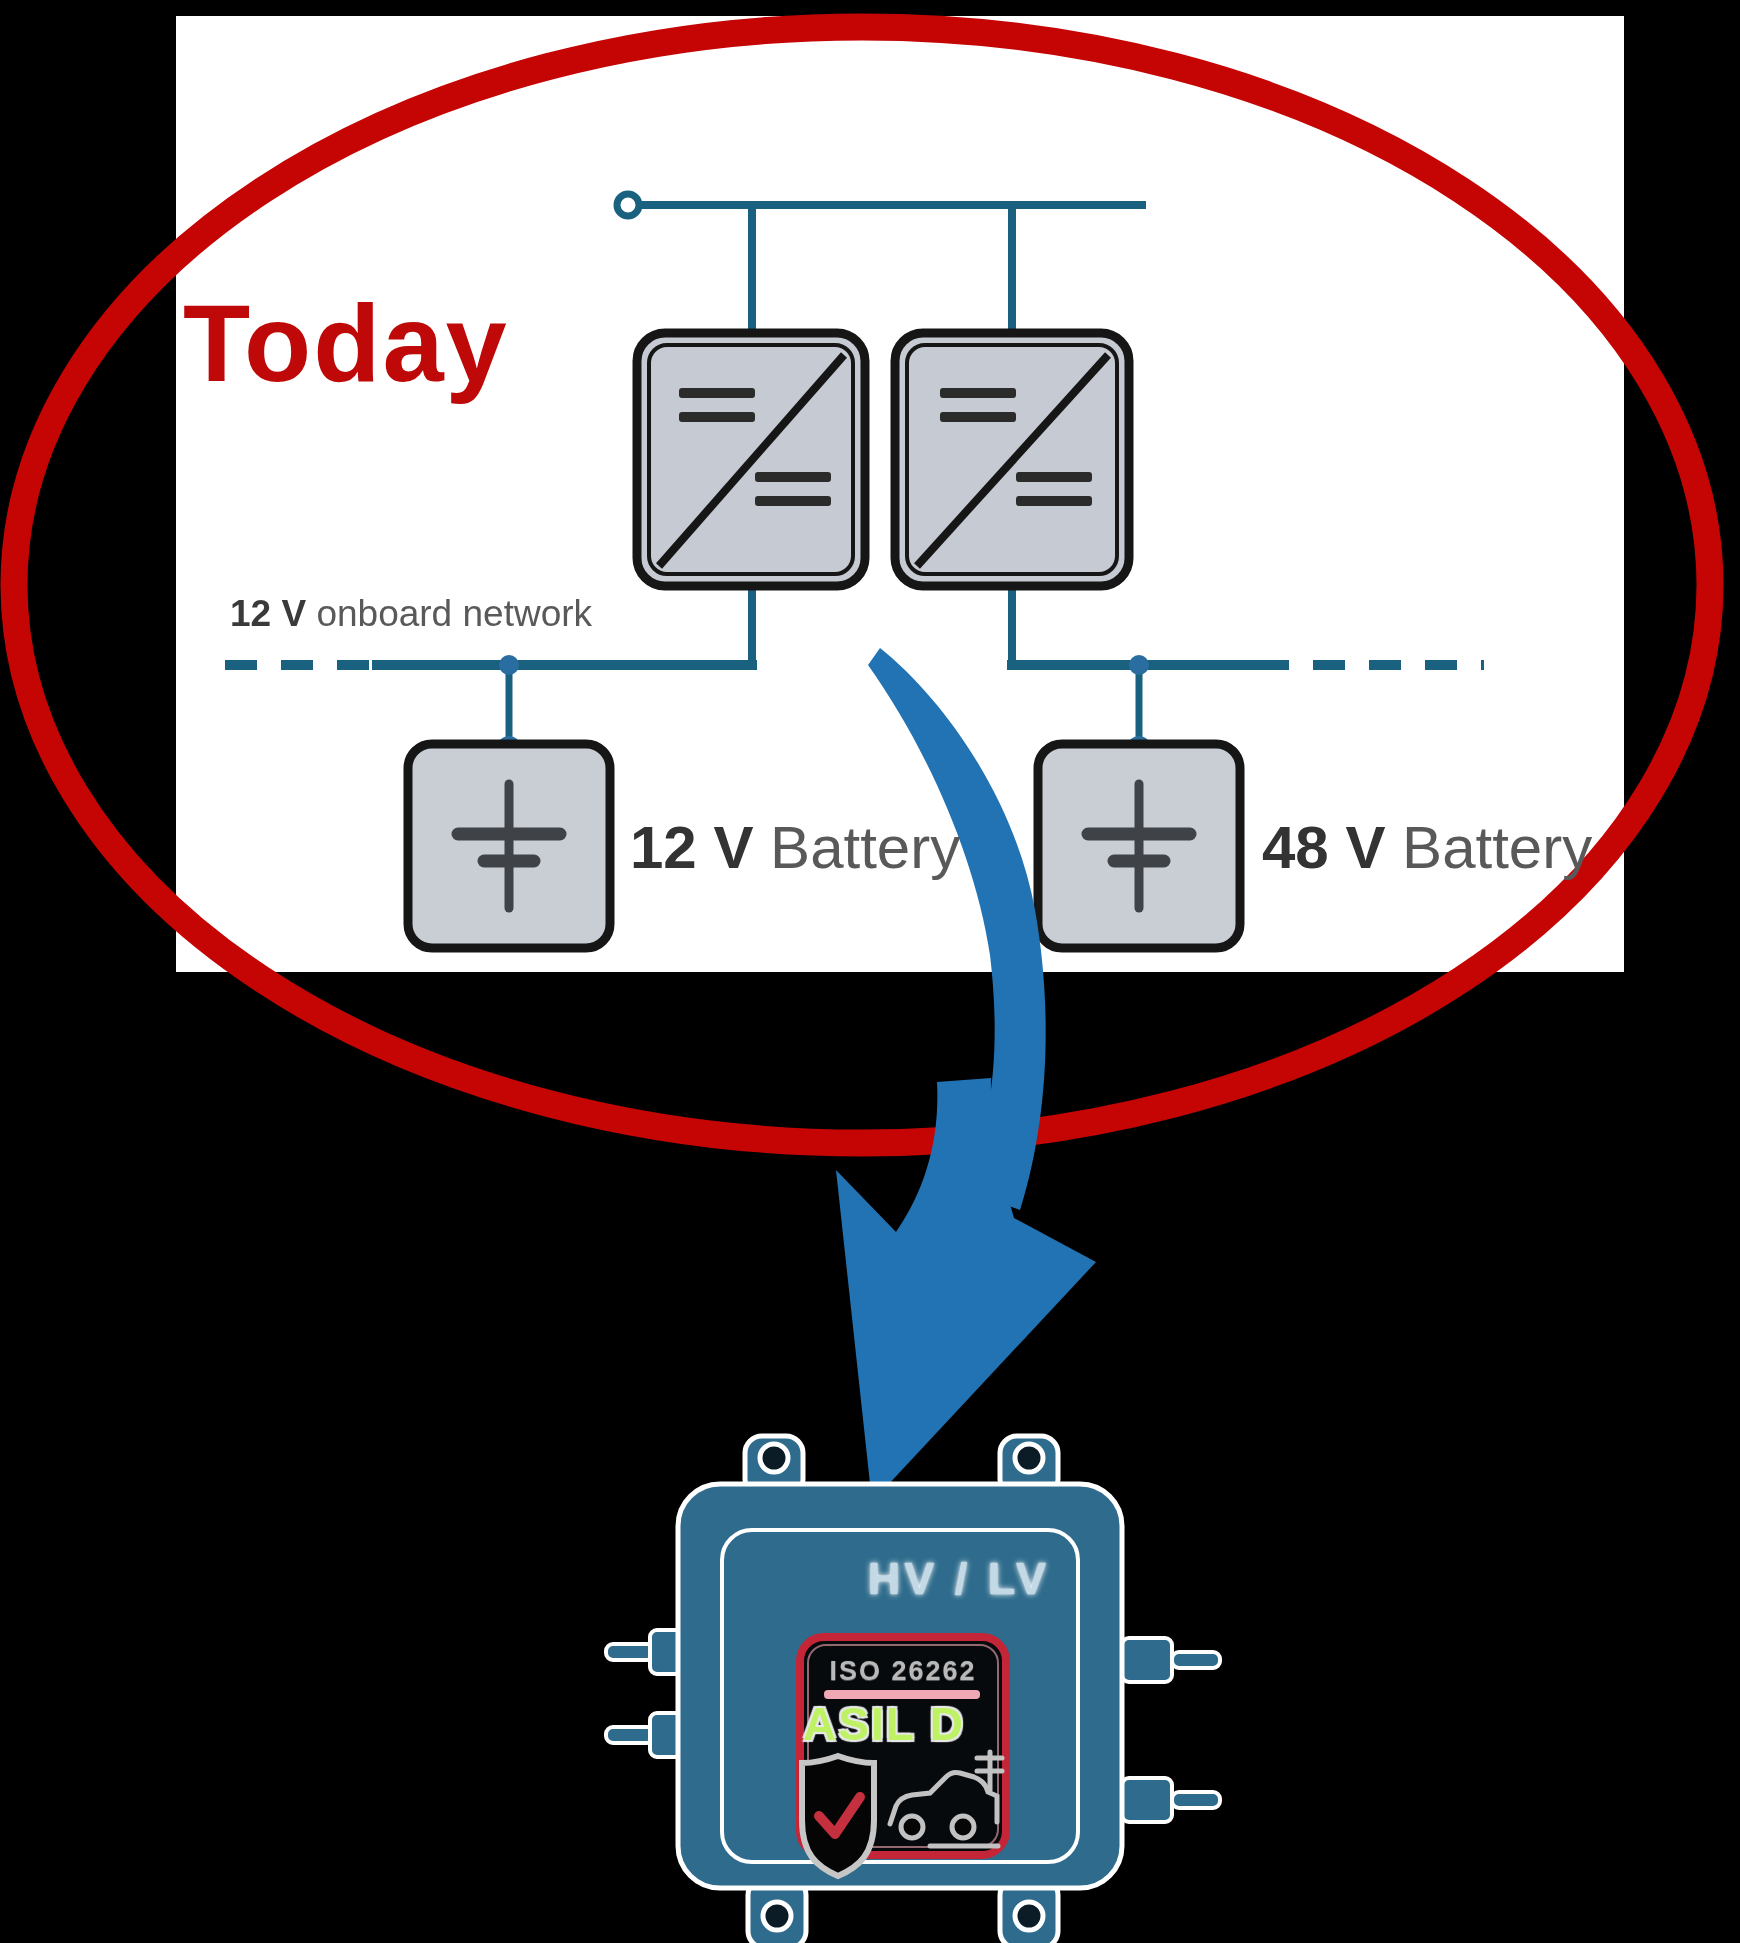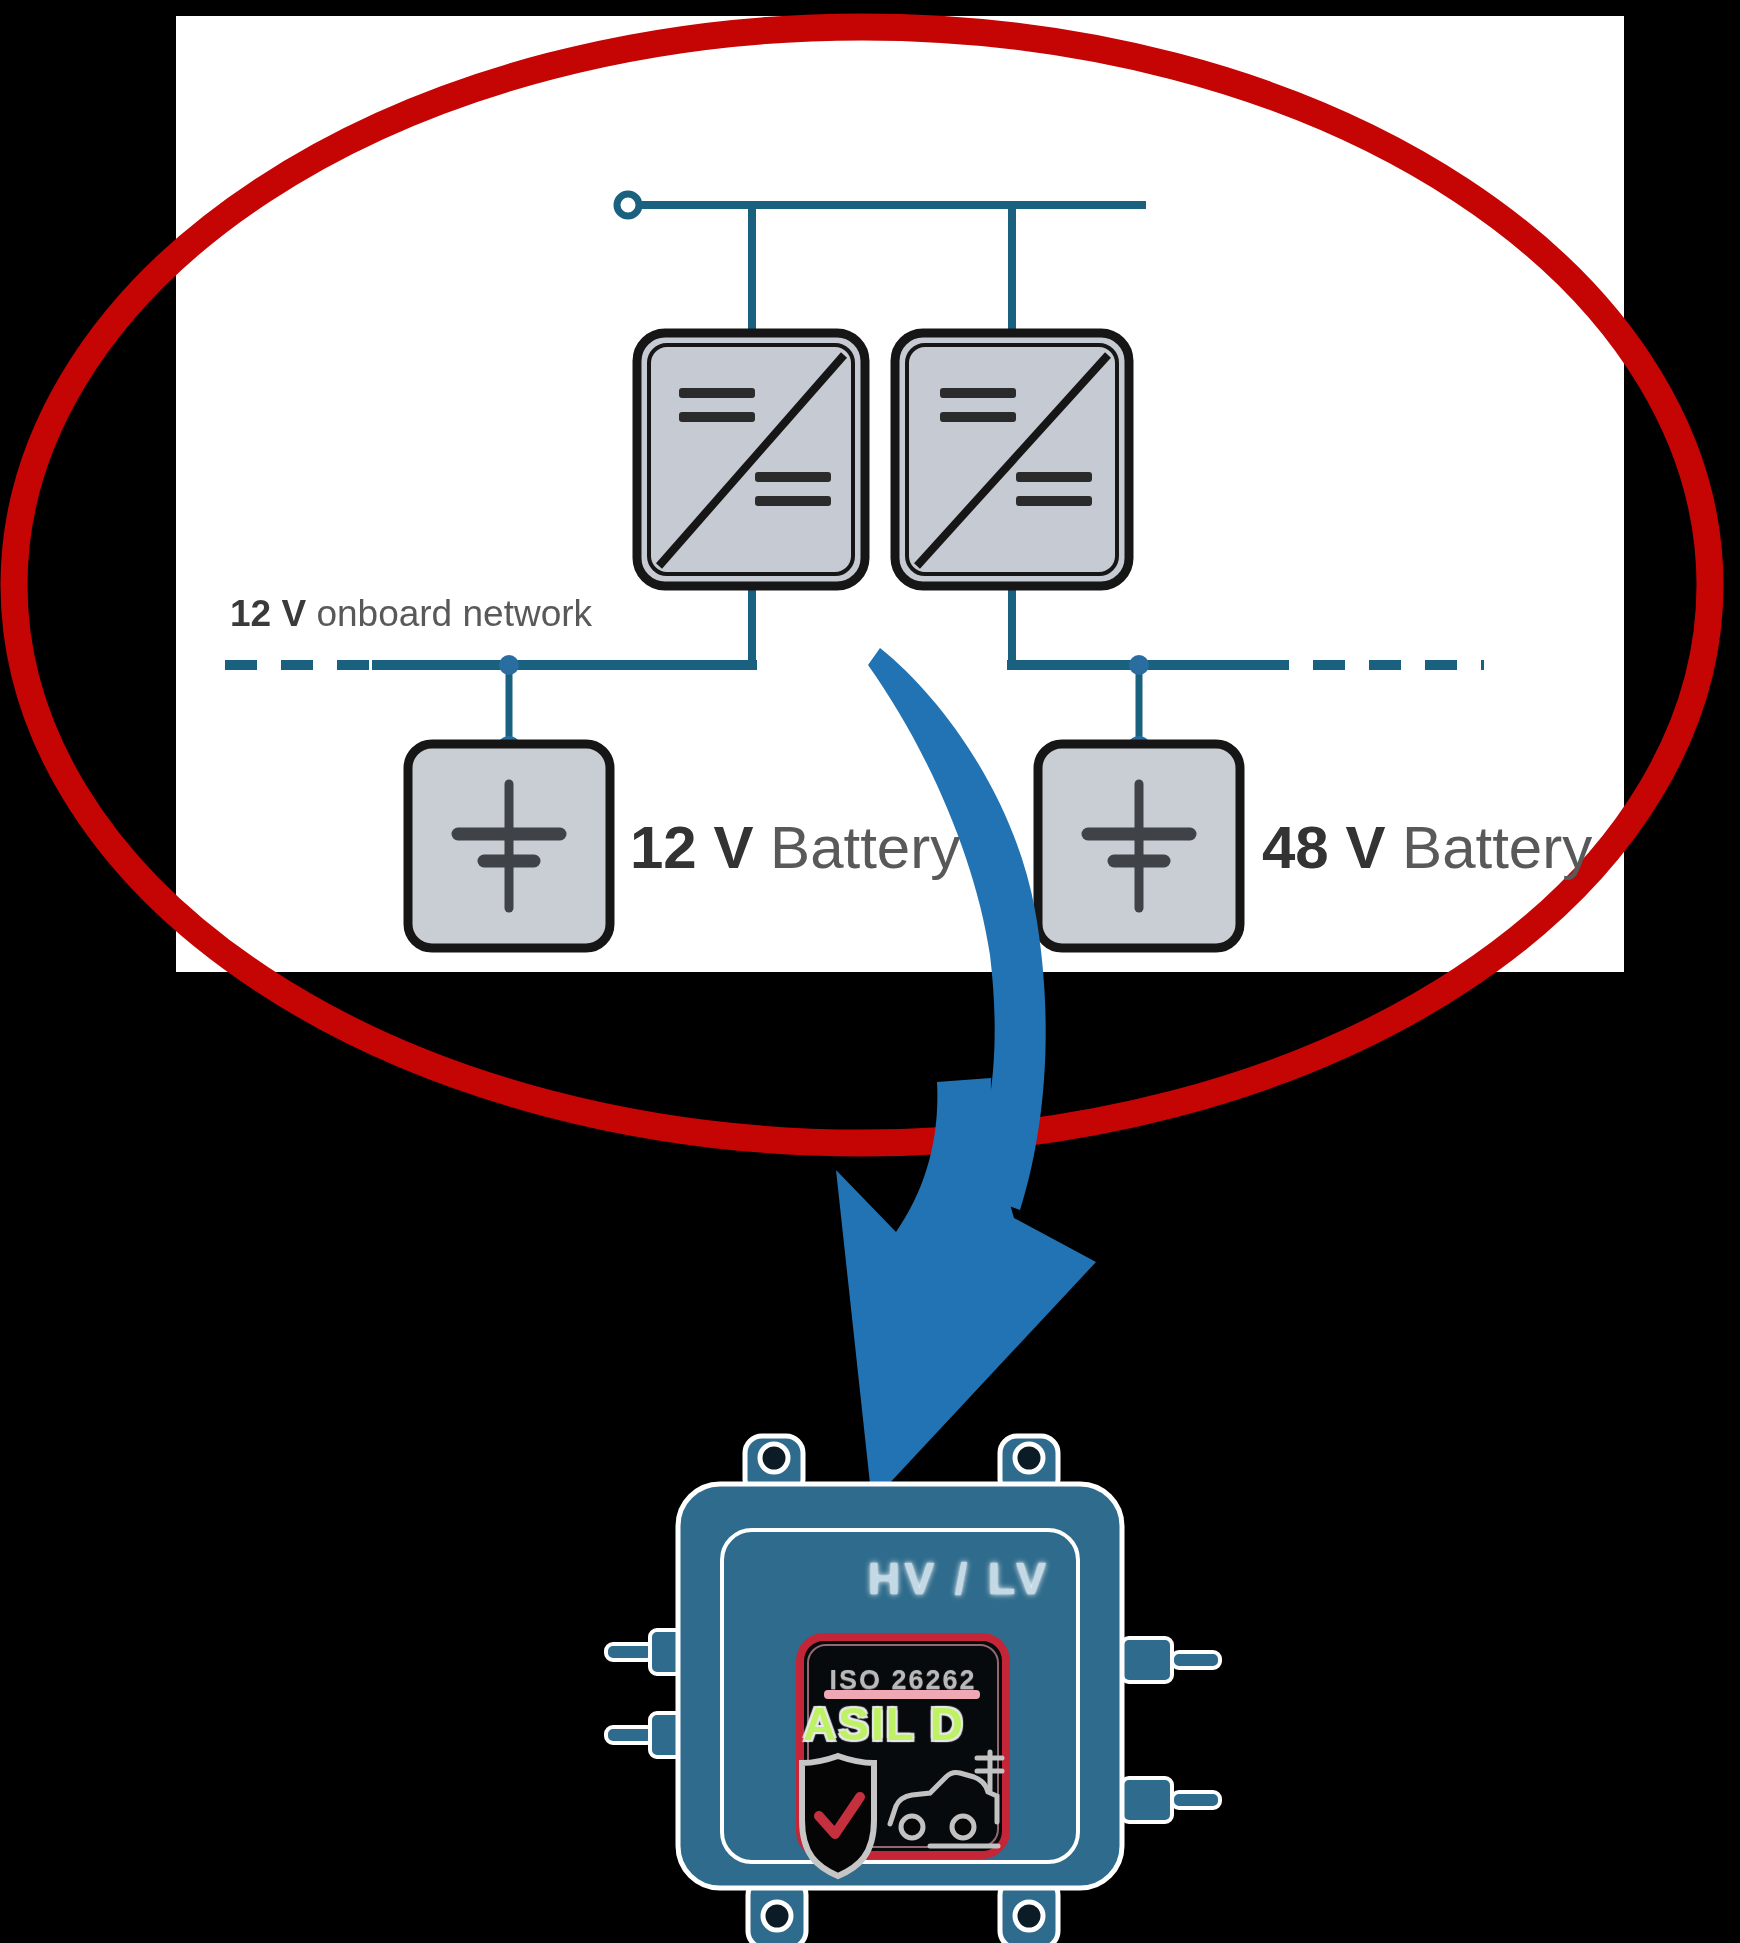--- a/index.html
+++ b/index.html
@@ -15,21 +15,21 @@
   .netlabel .v{font-weight:bold;color:#3a3a3a;}
   #net-left{left:230px;}
   #net-right{left:1020px;width:448px;text-align:right;}
   .batlabel{top:818px;font-size:60px;color:#595959;}
   .batlabel .v{font-weight:bold;color:#333333;}
   #bat-left-label{left:630px;}
   #bat-right-label{left:1262px;}
   #chip-title{left:750px;top:1556px;width:300px;text-align:right;font-size:45px;font-weight:bold;
               color:#c3d9e6;letter-spacing:4px;text-shadow:0 0 6px #ffffff,0 0 2px #ffffff;}
   #iso-standard{left:803px;top:1658px;width:200px;text-align:center;font-size:27px;font-weight:bold;
-              color:#b9b9b9;letter-spacing:2px;text-shadow:0 1px 0 #555,0 0 3px #1a1a1a;margin-top:9px;}
+              color:#b9b9b9;letter-spacing:2px;text-shadow:0 1px 0 #555,0 0 3px #1a1a1a;}
   #iso-underline{left:824px;top:1690px;width:156px;height:9px;background:#f0a9b4;border-radius:4px;}
   #asil-level{left:803px;top:1701px;width:200px;text-align:left;font-size:46px;font-weight:bold;
               color:#bef264;letter-spacing:2px;
               text-shadow:-2px -2px 1px #e8e8e8,2px -2px 1px #e8e8e8,-2px 2px 1px #e8e8e8,2px 2px 1px #e8e8e8;}
 </style>
 </head>
 <body>
 
 <div id="canvas">
 
@@ -178,20 +178,21 @@
       <g fill="none" stroke="#c2c2c2" stroke-width="5" stroke-linecap="round">
         <path d="M 890 1824 L 896 1806 Q 900 1797 912 1795 L 930 1793 L 946 1777 Q 952 1771 960 1773 L 974 1777 Q 985 1781 988 1792 L 997 1796 L 997 1822"></path>
         <circle cx="912" cy="1827" r="11" fill="#060606"></circle>
         <circle cx="963" cy="1827" r="11" fill="#060606"></circle>
         <path d="M 990 1790 L 990 1752 M 977 1758 L 1002 1758 M 977 1771 L 1002 1771"></path>
         <path d="M 930 1846 L 998 1846"></path>
       </g>
     </g>
   </svg>
 
+  <div id="today-label" class="abs txt">Today</div>
 
 
   <div id="net-left" class="abs txt netlabel">
     <span class="v">12 V</span>
     <span>onboard network</span>
   </div>
 
 
   <div id="bat-left-label" class="abs txt batlabel">
     <span class="v">12 V</span>

